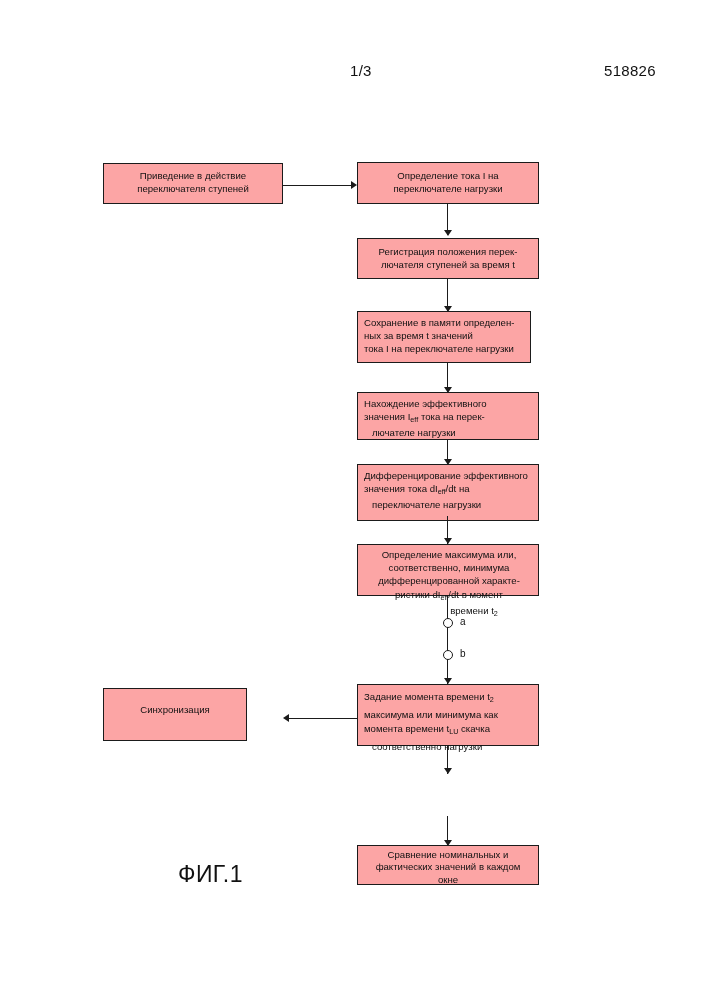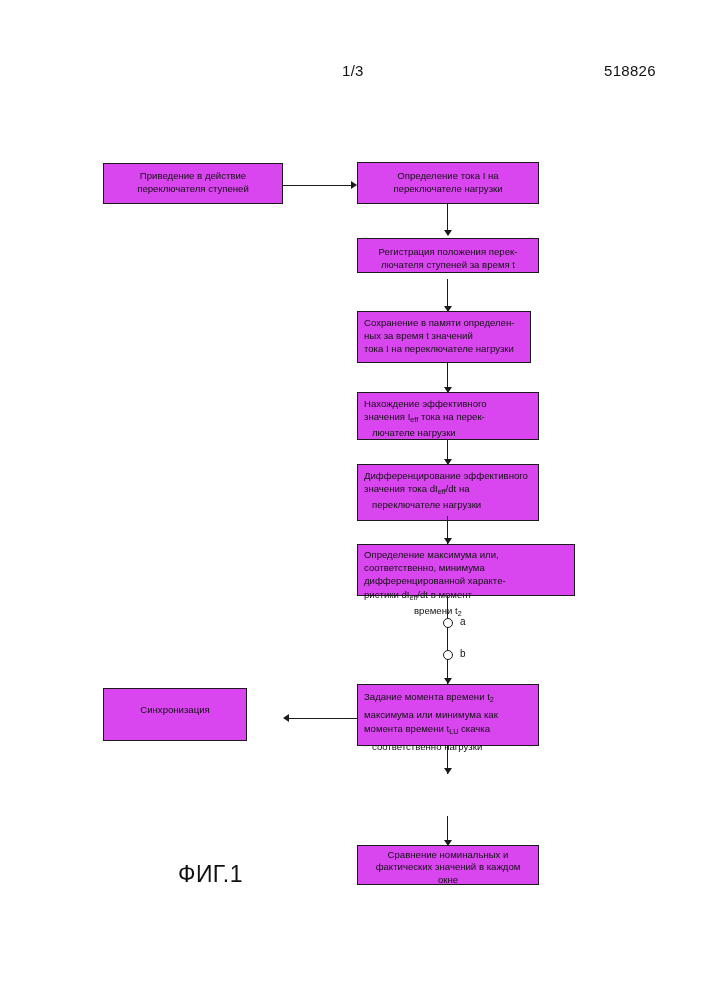--- a/index.html
+++ b/index.html
@@ -21,39 +21,39 @@
     width: 702px;
     height: 999px;
   }
   .hdr {
     position: absolute;
     font-size: 15px;
     color: #111;
     letter-spacing: 0.3px;
     white-space: nowrap;
   }
-  #page-number { left: 342px; top: 62px; text-align: center; }
+  #page-number { left: 350px; top: 62px; text-align: center; }
   #doc-number  { left: 604px; top: 62px; }
 
   .fig-caption {
     position: absolute;
     left: 178px;
     top: 861px;
     font-size: 23px;
     letter-spacing: 0.4px;
     color: #111;
     white-space: nowrap;
   }
 
   
   .node {
     position: absolute;
     box-sizing: border-box;
     border: 1.3px solid #1b1b1b;
-    background: #d946ef;
+    background: #fca5a5;
     font-size: 9.6px;
     line-height: 13.2px;
     color: #111;
     text-align: center;
     padding: 1px 4px 2px 4px;
     overflow: visible;
   }
   .node .ln { display: block; white-space: nowrap; }
   .node.al-left { text-align: left; }
   .node.al-left .ln { padding-left: 2px; }
@@ -131,21 +131,21 @@
   <div class="arrow-right" style="left:351px; top:181px;"></div>
 
   <div class="node" style="left:357px; top:162px; width:182px; height:42px; padding-top:6px;">
     <span class="ln">Определение тока I на</span>
     <span class="ln">переключателе нагрузки</span>
   </div>
 
   <div class="vline" style="left:447px; top:204px; height:31px;"></div>
   <div class="arrow-down" style="left:443.5px; top:230px;"></div>
 
-  <div class="node" style="left:357px; top:238px; width:182px; height:35px; padding-top:6px;">
+  <div class="node" style="left:357px; top:238px; width:182px; height:41px; padding-top:6px;">
     <span class="ln">Регистрация положения перек-</span>
     <span class="ln">лючателя ступеней за время t</span>
   </div>
 
   <div class="vline" style="left:447px; top:279px; height:33px;"></div>
   <div class="arrow-down" style="left:443.5px; top:306px;"></div>
 
   <div class="node al-left" style="left:357px; top:311px; width:174px; height:52px; padding-top:4px;">
     <span class="ln">Сохранение в памяти определен-</span>
     <span class="ln">ных за время t значений</span>
@@ -166,21 +166,21 @@
 
   <div class="node al-left" style="left:357px; top:464px; width:182px; height:57px; padding-top:4px;">
     <span class="ln">Дифференцирование эффективного</span>
     <span class="ln"><span>значения тока dI</span><sub>eff</sub><span>/dt на</span></span>
     <span class="ln ind">переключателе нагрузки</span>
   </div>
 
   <div class="vline" style="left:447px; top:516px; height:28px;"></div>
   <div class="arrow-down" style="left:443.5px; top:538px;"></div>
 
-  <div class="node al-left" style="left:357px; top:544px; width:218px; height:52px; padding-top:3px;">
+  <div class="node al-left" style="left:357px; top:544px; width:182px; height:52px; padding-top:3px;text-align:center;">
     <span class="ln">Определение максимума или,</span>
     <span class="ln">соответственно, минимума</span>
     <span class="ln">дифференцированной характе-</span>
     <span class="ln"><span>ристики  dI</span><sub>eff</sub><span>/dt в момент</span></span>
     <span class="ln ind3"><span>времени t</span><sub>2</sub></span>
   </div>
 
   <div class="vline" style="left:447px; top:596px; height:88px;"></div>
   <div class="conn-dot" style="left:442.6px; top:618px;"></div>
   <div class="conn-label" style="left:460px; top:616px;">a</div>

